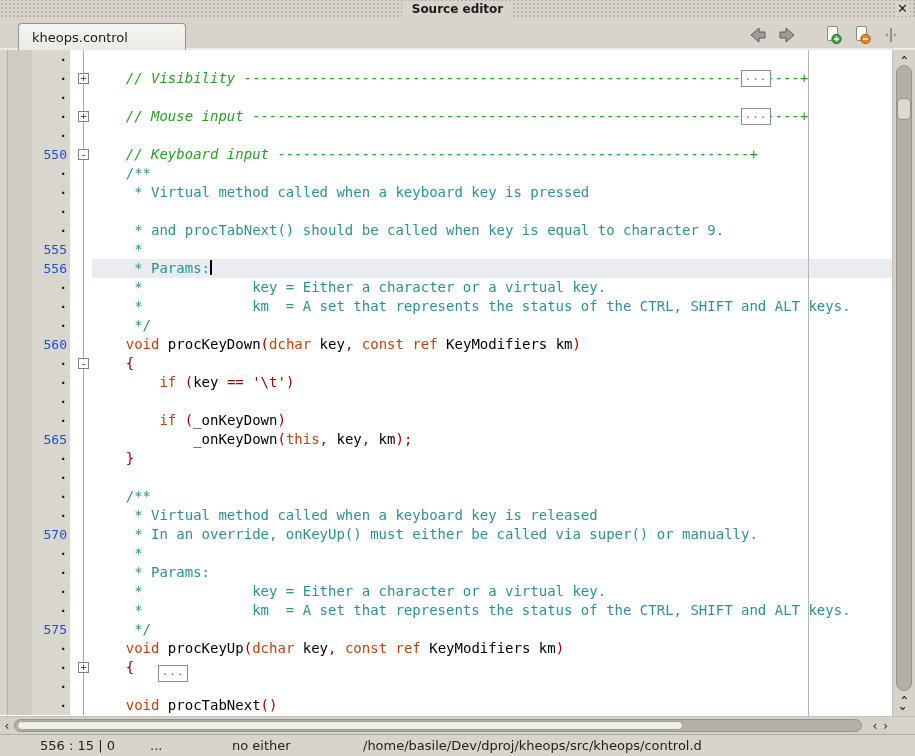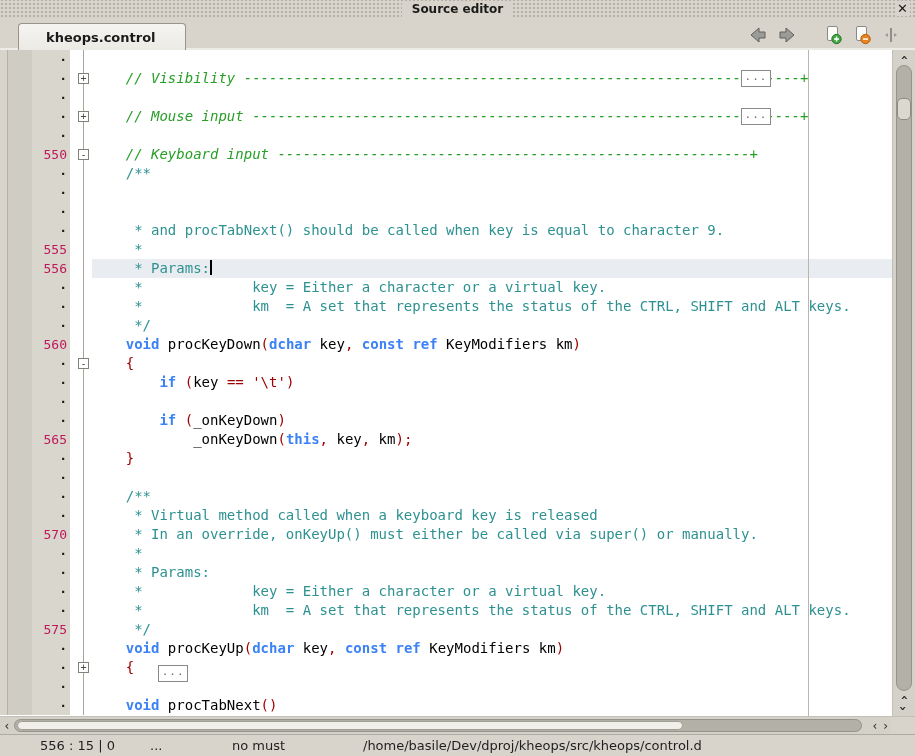--- a/index.html
+++ b/index.html
@@ -12,47 +12,47 @@
   .titlebar { height:19px; position:relative; display:flex; align-items:center; justify-content:center;
     background-color:#d8d4cb;
     background-image:radial-gradient(#b3b0a7 0.8px, rgba(0,0,0,0) 0.9px);
     background-size:4px 4px; background-position:0 2px; }
   .titlebar .title { background:#d8d4cb; padding:0 10px; font-size:12px; font-weight:600; line-height:17px; }
   .close-x { position:absolute; right:5px; top:1px; background:#d8d4cb; padding:0 2px; font-size:13px; font-weight:bold; cursor:default; }
 
   
   .tabbar { height:31px; position:relative; background:#d8d4cb; border-bottom:2px solid #edebe6; }
   .tab { position:absolute; left:18px; top:4px; height:27px; width:168px; background:linear-gradient(#f6f4f1,#eceae5);
-    border:1px solid #97948a; border-bottom:none; border-radius:4px 4px 0 0; display:flex; align-items:center; padding:0 27px; font-size:13px;font-weight:bold; }
+    border:1px solid #97948a; border-bottom:none; border-radius:4px 4px 0 0; display:flex; align-items:center; padding:0 13px; font-size:13px; }
   .toolbar { position:absolute; right:14px; top:3px; height:26px; display:flex; align-items:center; gap:9px; }
   .tbicon { width:20px; height:20px; display:flex; align-items:center; justify-content:center; }
   .tbspacer { width:8px; }
 
   
   .main { flex:1; display:flex; flex-direction:column; }
   .editor-wrap { height:666px; display:flex; position:relative; background:#fff; }
   .code-area { flex:1; position:relative; overflow:hidden; font-family:"DejaVu Sans Mono","Liberation Mono",monospace; font-size:14px; line-height:19px; }
   .margin-line { position:absolute; left:808px; top:0; bottom:0; width:1px; background:#b9b6ae; z-index:3; }
 
   .row { height:19px; display:flex; position:relative; white-space:pre; }
   .g0 { width:8px; background:#d8d4cb; border-right:1px solid #b4b1a8; flex:none; }
   .g1 { width:24px; background:#cfccc3; flex:none; }
-  .g2 { width:38px; background:#d9d6cd; flex:none; text-align:right; padding-right:3px; font-size:13px; color:#be185d; line-height:19px; }
+  .g2 { width:38px; background:#d9d6cd; flex:none; text-align:right; padding-right:3px; font-size:13px; color:#1d4ed8; line-height:19px; }
   .g2.dot { color:#1c1c1c; font-weight:bold; }
   .g3 { width:5px; background:#fff; flex:none; }
   .g4 { width:17px; flex:none; position:relative;
     background:linear-gradient(to right, rgba(0,0,0,0) 8px, #a9a69d 8px, #a9a69d 9px, rgba(0,0,0,0) 9px); }
   .foldbox { position:absolute; left:3px; top:4px; width:11px; height:11px; background:#fff; border:1px solid #838078;
     font-size:10px; line-height:9px; text-align:center; color:#4a4a46; font-family:"DejaVu Sans Mono",monospace; }
   .codecell { flex:1; padding-left:0; line-height:19px; position:relative; }
   .row.hl .codecell { background:#e9edf1; }
 
   .tok-cmt { color:#28a028; font-style:italic; }
   .tok-doc { color:#2e9191; }
-  .tok-kw  { color:#3b82f6; font-weight:bold; }
+  .tok-kw  { color:#c2410c; font-weight:normal; }
   .tok-sym { color:#a00000; }
   .tok-str { color:#a00000; }
   .tok-pln { color:#000; }
 
   .caret { display:inline-block; width:2px; height:15px; background:#000; vertical-align:-2px; }
   .elidebox { border:1px solid #8a8a86; background:#fff; color:#6e6e6a; width:30px; height:17px;
     font-size:11px; line-height:11px; letter-spacing:1px; text-align:center; }
   .elide-right { position:absolute; left:741px; top:1px; z-index:4; }
   .elide-inline { display:inline-block; margin-left:24px; vertical-align:-3px; }
 
@@ -131,21 +131,21 @@
       <div class="code-area">
         <div class="margin-line"></div>
 
       <div class="row"><span class="g0"></span><span class="g1"></span><span class="g2 dot">·</span><span class="g3"></span><span class="g4"></span><span class="codecell"></span></div>
           <div class="row"><span class="g0"></span><span class="g1"></span><span class="g2 dot">·</span><span class="g3"></span><span class="g4"><span class="foldbox">+</span></span><span class="codecell"><span class="tok-cmt">    // Visibility ------------------------------------------------------------------+</span></span><span class="elidebox elide-right">...</span></div>
           <div class="row"><span class="g0"></span><span class="g1"></span><span class="g2 dot">·</span><span class="g3"></span><span class="g4"></span><span class="codecell"></span></div>
           <div class="row"><span class="g0"></span><span class="g1"></span><span class="g2 dot">·</span><span class="g3"></span><span class="g4"><span class="foldbox">+</span></span><span class="codecell"><span class="tok-cmt">    // Mouse input -----------------------------------------------------------------+</span></span><span class="elidebox elide-right">...</span></div>
           <div class="row"><span class="g0"></span><span class="g1"></span><span class="g2 dot">·</span><span class="g3"></span><span class="g4"></span><span class="codecell"></span></div>
           <div class="row"><span class="g0"></span><span class="g1"></span><span class="g2">550</span><span class="g3"></span><span class="g4"><span class="foldbox">-</span></span><span class="codecell"><span class="tok-cmt">    // Keyboard input --------------------------------------------------------+</span></span></div>
           <div class="row"><span class="g0"></span><span class="g1"></span><span class="g2 dot">·</span><span class="g3"></span><span class="g4"></span><span class="codecell"><span class="tok-doc">    /**</span></span></div>
-          <div class="row"><span class="g0"></span><span class="g1"></span><span class="g2 dot">·</span><span class="g3"></span><span class="g4"></span></div>
+          <div class="row"><span class="g0"></span><span class="g1"></span><span class="g2 dot">·</span><span class="g3"></span><span class="g4"></span><span class="codecell"><span class="tok-doc">     * Virtual method called when a keyboard key is pressed</span></span></div>
           <div class="row"><span class="g0"></span><span class="g1"></span><span class="g2 dot">·</span><span class="g3"></span><span class="g4"></span></div>
           <div class="row"><span class="g0"></span><span class="g1"></span><span class="g2 dot">·</span><span class="g3"></span><span class="g4"></span><span class="codecell"><span class="tok-doc">     * and procTabNext() should be called when key is equal to character 9.</span></span></div>
           <div class="row"><span class="g0"></span><span class="g1"></span><span class="g2">555</span><span class="g3"></span><span class="g4"></span><span class="codecell"><span class="tok-doc">     *</span></span></div>
           <div class="row hl"><span class="g0"></span><span class="g1"></span><span class="g2">556</span><span class="g3"></span><span class="g4"></span><span class="codecell"><span class="tok-doc">     * Params:</span><span class="caret"></span></span></div>
           <div class="row"><span class="g0"></span><span class="g1"></span><span class="g2 dot">·</span><span class="g3"></span><span class="g4"></span><span class="codecell"><span class="tok-doc">     *             key = Either a character or a virtual key.</span></span></div>
           <div class="row"><span class="g0"></span><span class="g1"></span><span class="g2 dot">·</span><span class="g3"></span><span class="g4"></span><span class="codecell"><span class="tok-doc">     *             km  = A set that represents the status of the CTRL, SHIFT and ALT keys.</span></span></div>
           <div class="row"><span class="g0"></span><span class="g1"></span><span class="g2 dot">·</span><span class="g3"></span><span class="g4"></span><span class="codecell"><span class="tok-doc">     */</span></span></div>
           <div class="row"><span class="g0"></span><span class="g1"></span><span class="g2">560</span><span class="g3"></span><span class="g4"></span><span class="codecell"><span class="tok-pln">    </span><span class="tok-kw">void</span><span class="tok-pln"> procKeyDown</span><span class="tok-sym">(</span><span class="tok-kw">dchar</span><span class="tok-pln"> key</span><span class="tok-sym">,</span><span class="tok-pln"> </span><span class="tok-kw">const</span><span class="tok-pln"> </span><span class="tok-kw">ref</span><span class="tok-pln"> KeyModifiers km</span><span class="tok-sym">)</span></span></div>
           <div class="row"><span class="g0"></span><span class="g1"></span><span class="g2 dot">·</span><span class="g3"></span><span class="g4"><span class="foldbox">-</span></span><span class="codecell"><span class="tok-pln">    </span><span class="tok-sym">{</span></span></div>
           <div class="row"><span class="g0"></span><span class="g1"></span><span class="g2 dot">·</span><span class="g3"></span><span class="g4"></span><span class="codecell"><span class="tok-pln">        </span><span class="tok-kw">if</span><span class="tok-pln"> </span><span class="tok-sym">(</span><span class="tok-pln">key </span><span class="tok-sym">==</span><span class="tok-pln"> </span><span class="tok-str">'\t'</span><span class="tok-sym">)</span></span></div>
@@ -185,18 +185,18 @@
       <span class="hs-right">
         <span>‹</span>
         <span>›</span>
       </span>
       <span class="hs-corner"></span>
     </div>
 
     <div class="statusbar">
       <span class="sb-item" style="left:8px">556 : 15 | 0</span>
       <span class="sb-item" style="left:118px">...</span>
-      <span class="sb-item" style="left:200px">no must</span>
+      <span class="sb-item" style="left:200px">no either</span>
       <span class="sb-item" style="left:331px">/home/basile/Dev/dproj/kheops/src/kheops/control.d</span>
     </div>
   </div>
 
 </div>
 
 </body></html>

